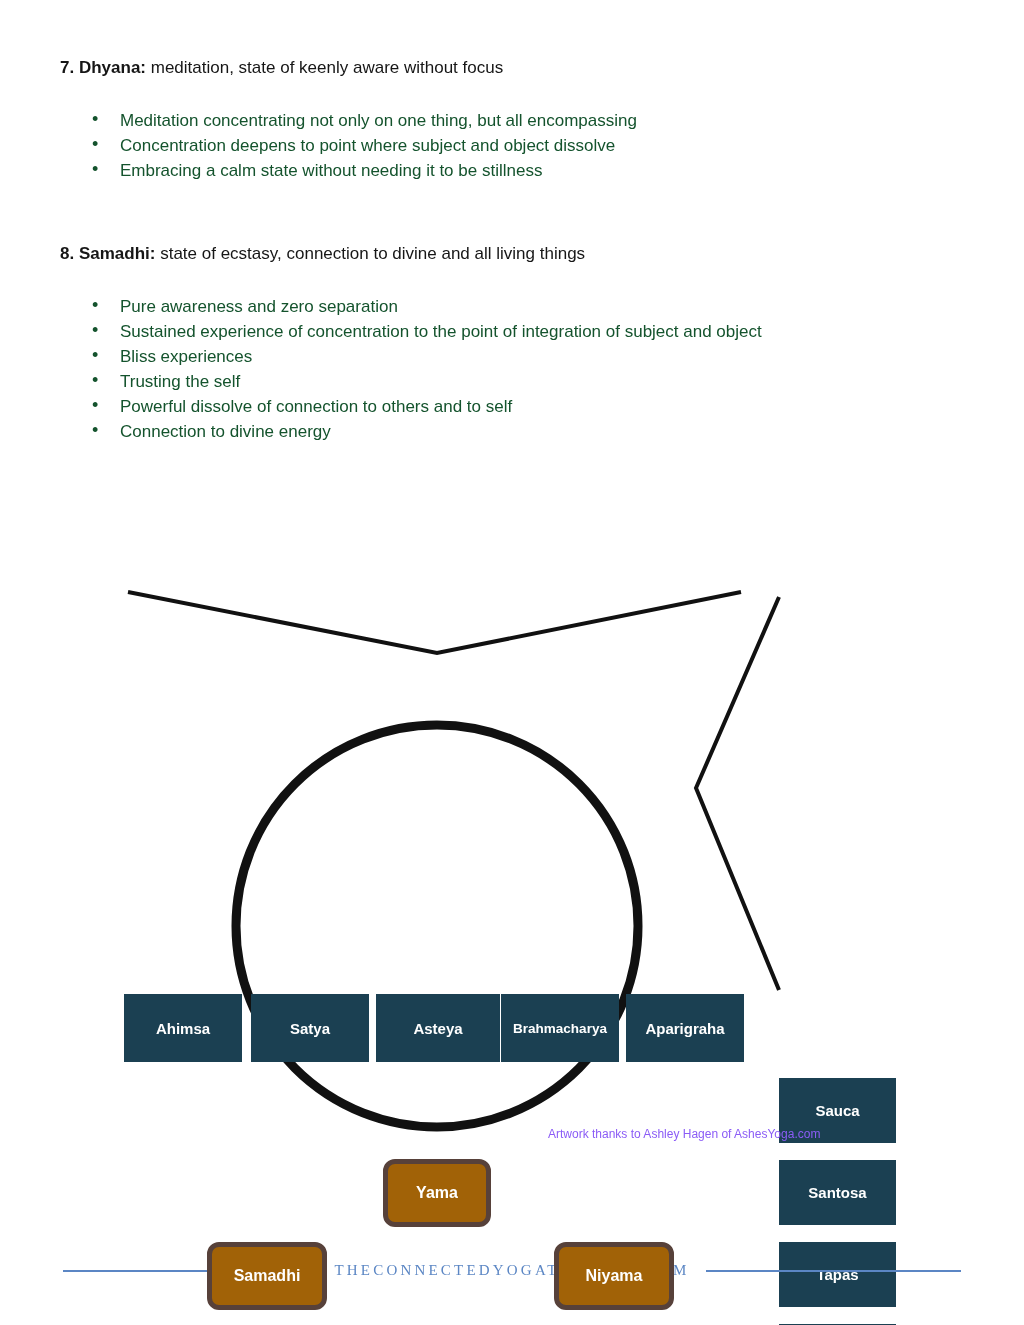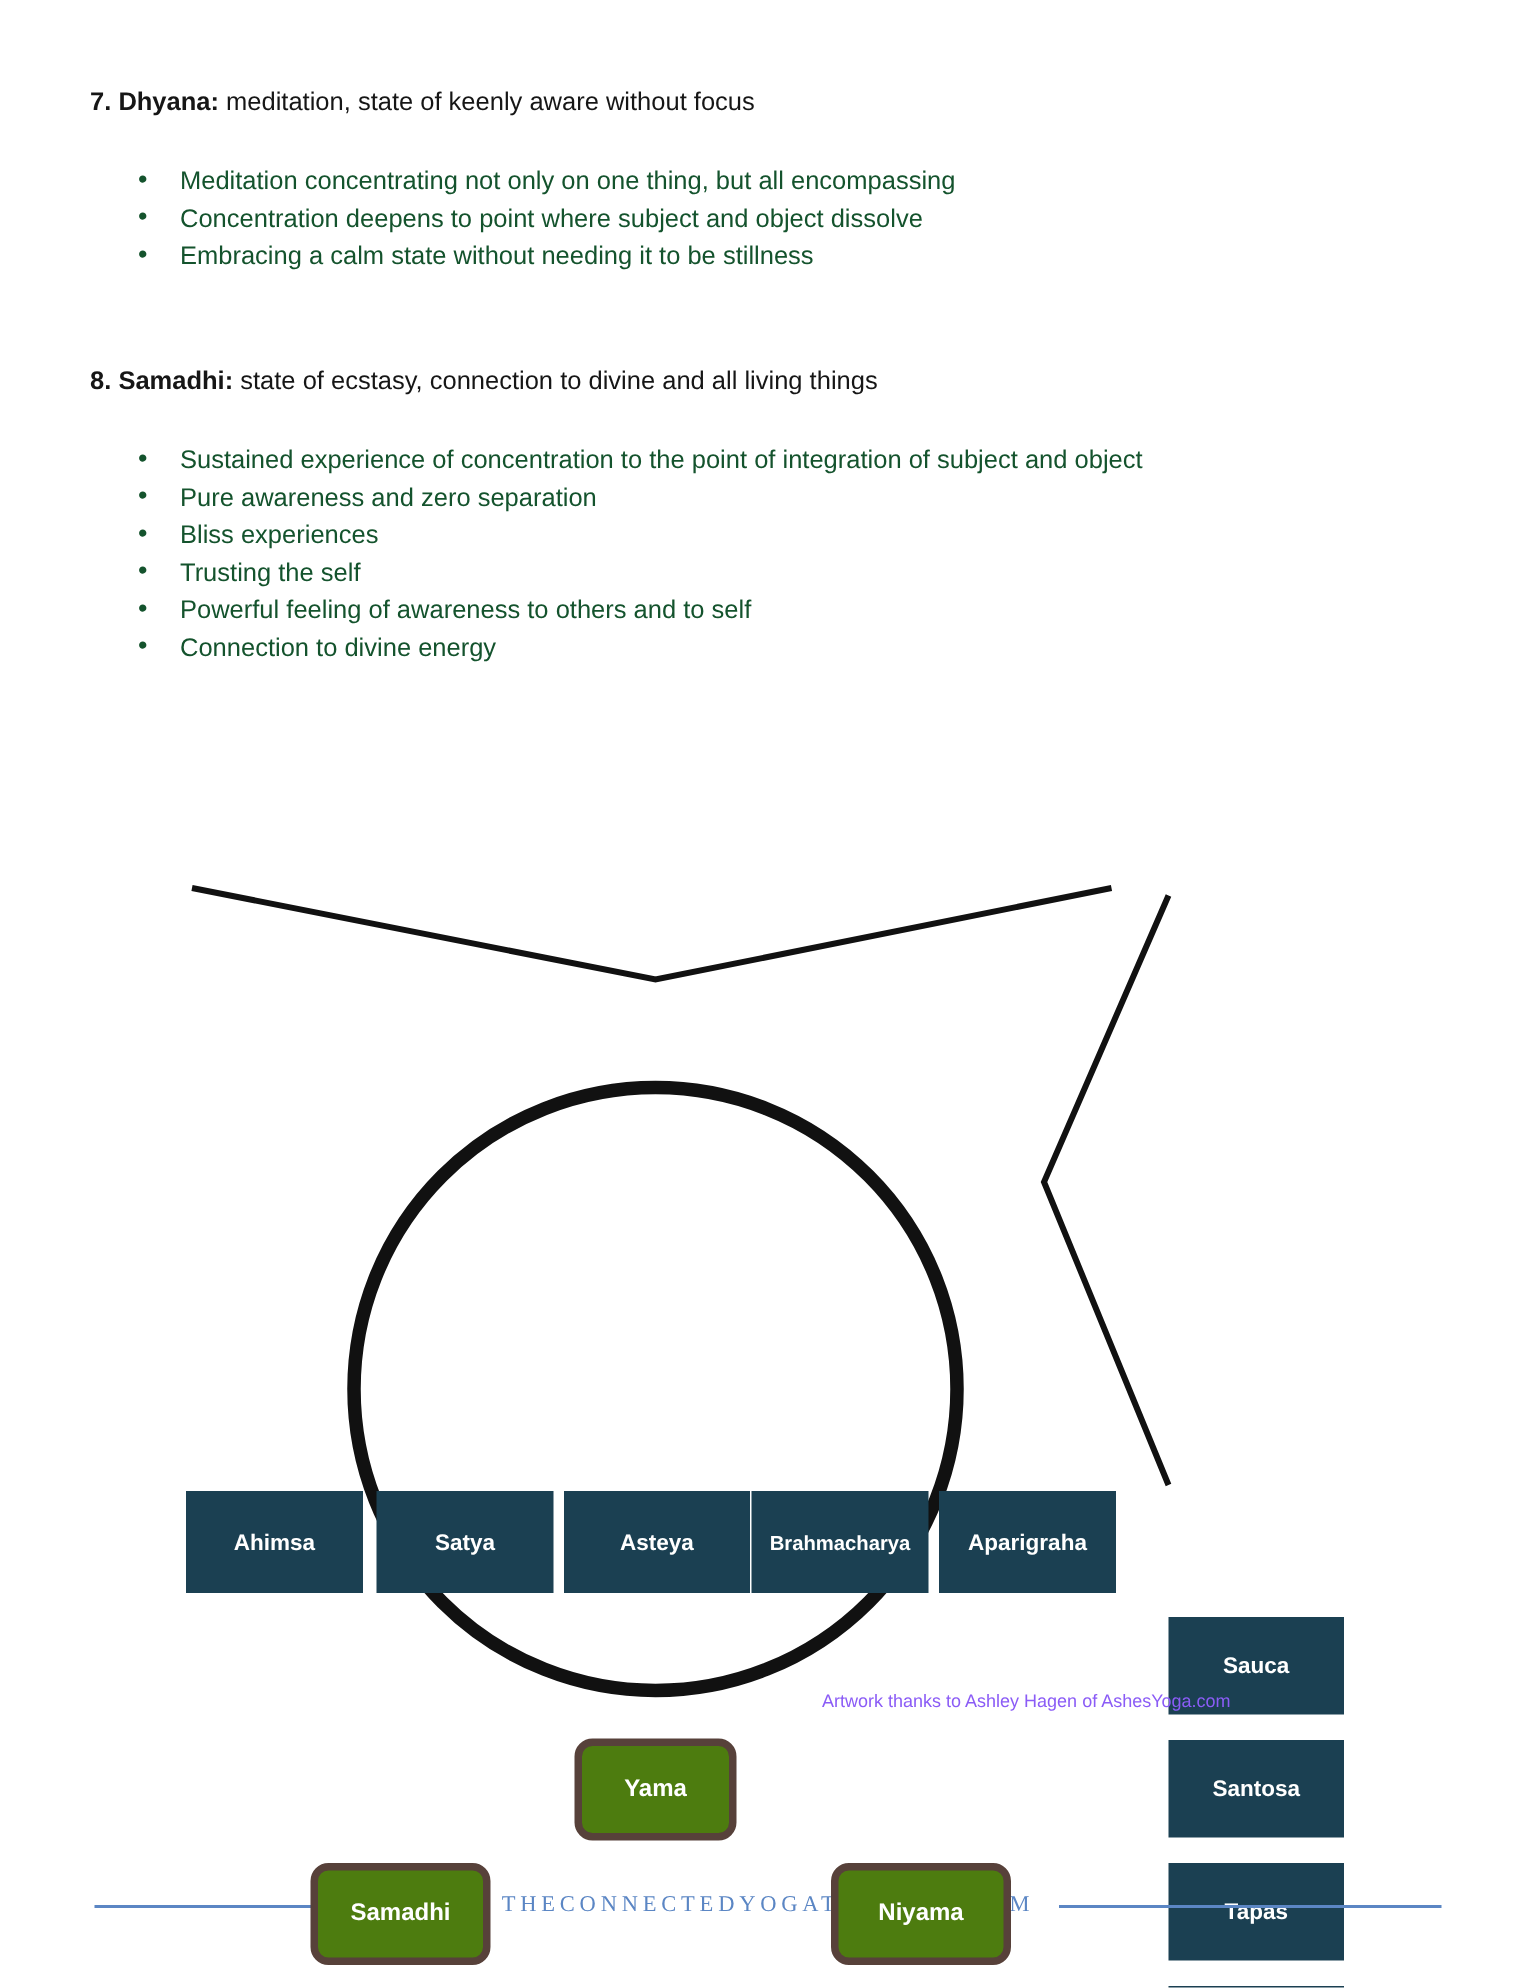--- a/index.html
+++ b/index.html
@@ -73,21 +73,21 @@
     text-align: center;
     font-size: 15px;
     line-height: 17px;
     box-sizing: border-box;
     padding: 2px 20px;
   }
   .flat-box.small { font-size: 13.5px; }
 
   .node-box {
     position: absolute;
-    background: #4d7c0f;
+    background: #a16207;
     border: 5px solid #57413a;
     border-radius: 12px;
     color: #ffffff;
     font-weight: bold;
     display: flex;
     align-items: center;
     justify-content: center;
     text-align: center;
     font-size: 16px;
     line-height: 18px;
@@ -139,25 +139,25 @@
     <li>Concentration deepens to point where subject and object dissolve</li>
     <li>Embracing a calm state without needing it to be stillness</li>
   </ul>
 </div>
 
 <div class="section" id="samadhi-section">
   <div class="section-heading">
     <span class="lead">8.</span><span class="lead"> </span><span class="lead">Samadhi:</span><span> state of ecstasy, connection to divine and all living things</span>
   </div>
   <ul class="bullets">
+    <li>Pure awareness and zero separation</li>
     <li>Sustained experience of concentration to the point of integration of subject and object</li>
-    <li>Pure awareness and zero separation</li>
     <li>Bliss experiences</li>
     <li>Trusting the self</li>
-    <li>Powerful feeling of awareness to others and to self</li>
+    <li>Powerful dissolve of connection to others and to self</li>
     <li>Connection to divine energy</li>
   </ul>
 </div>
 
 <div id="diagram">
 
   <svg width="1024" height="1325" viewBox="0 0 1024 1325" style="top:-480px">
 
     <circle cx="437" cy="926" r="201" fill="none" stroke="#111111" stroke-width="9"></circle>
 

